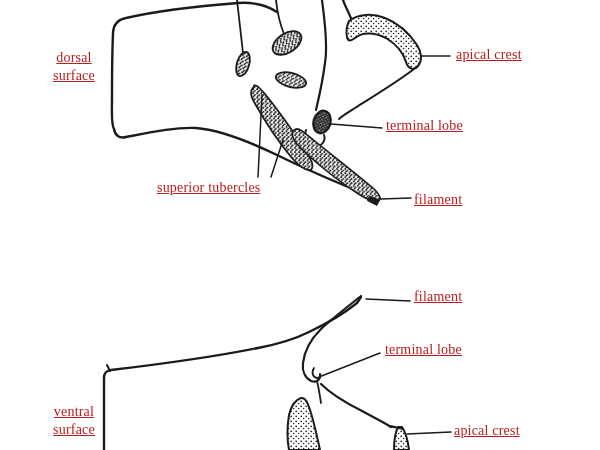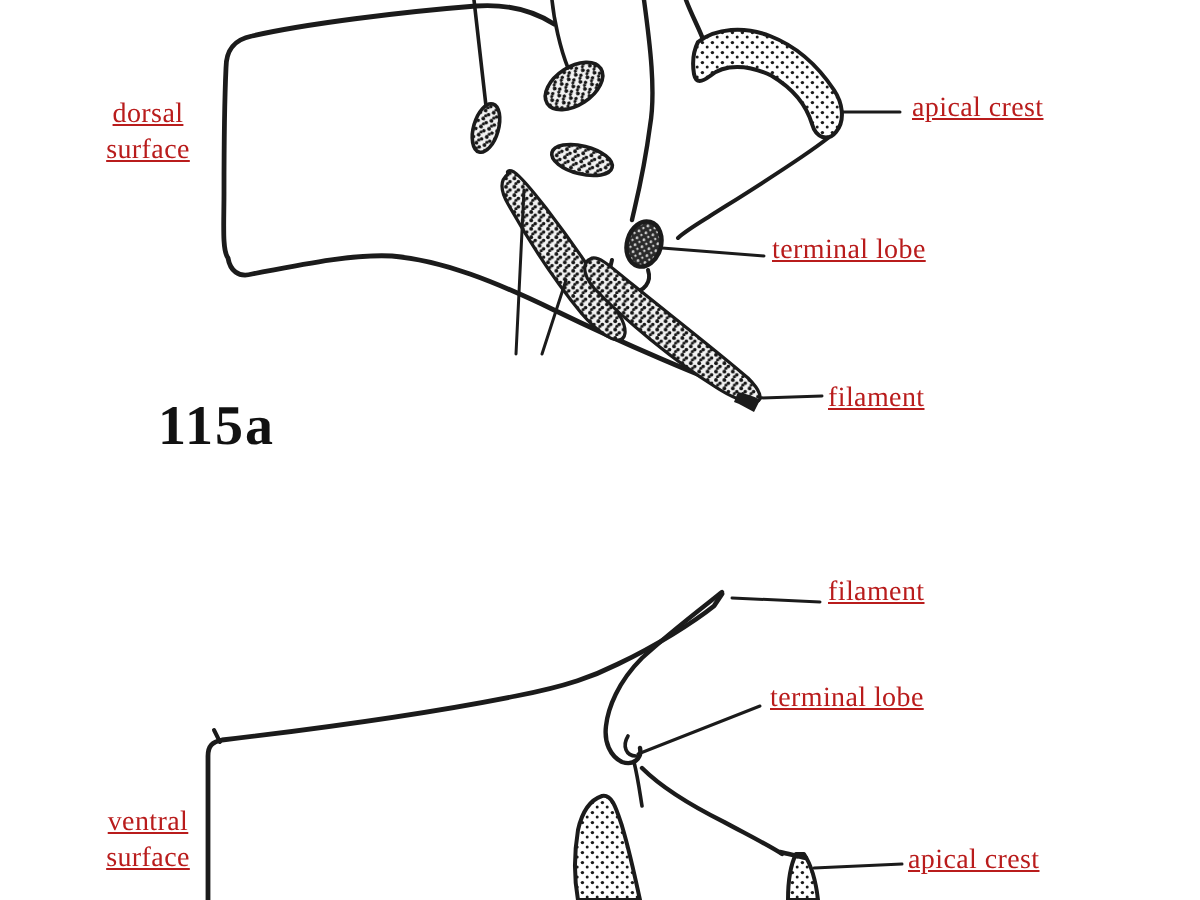--- a/index.html
+++ b/index.html
@@ -95,24 +95,24 @@
 
   <div class="lbl center" style="left:46px;top:49px;width:56px;">
     <span>dorsal</span>
     <span>surface</span>
   </div>
 
   <div class="lbl" style="left:456px;top:46px;">apical crest</div>
 
   <div class="lbl" style="left:386px;top:117px;">terminal lobe</div>
 
+  <div class="lbl" style="left:157px;top:179px;">superior tubercles</div>
 
   <div class="lbl" style="left:414px;top:191px;">filament</div>
 
-  <div class="fig-id" style="left:79px;top:200px;">115a</div>
 
   <div class="lbl" style="left:414px;top:288px;">filament</div>
 
   <div class="lbl" style="left:385px;top:341px;">terminal lobe</div>
 
   <div class="lbl center" style="left:46px;top:403px;width:56px;text-align:center;">
     <span>ventral</span>
     <span>surface</span>
   </div>
 

